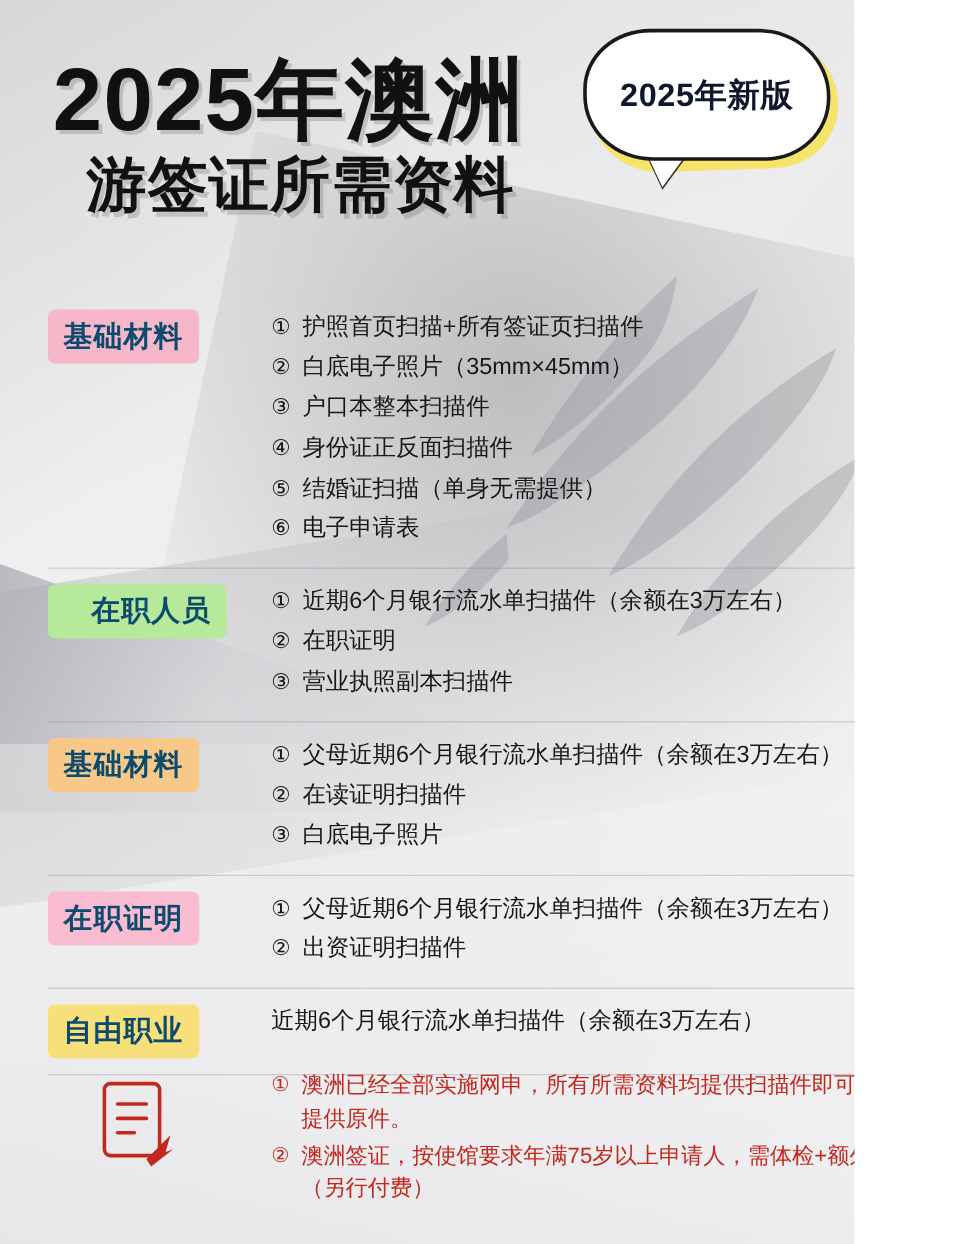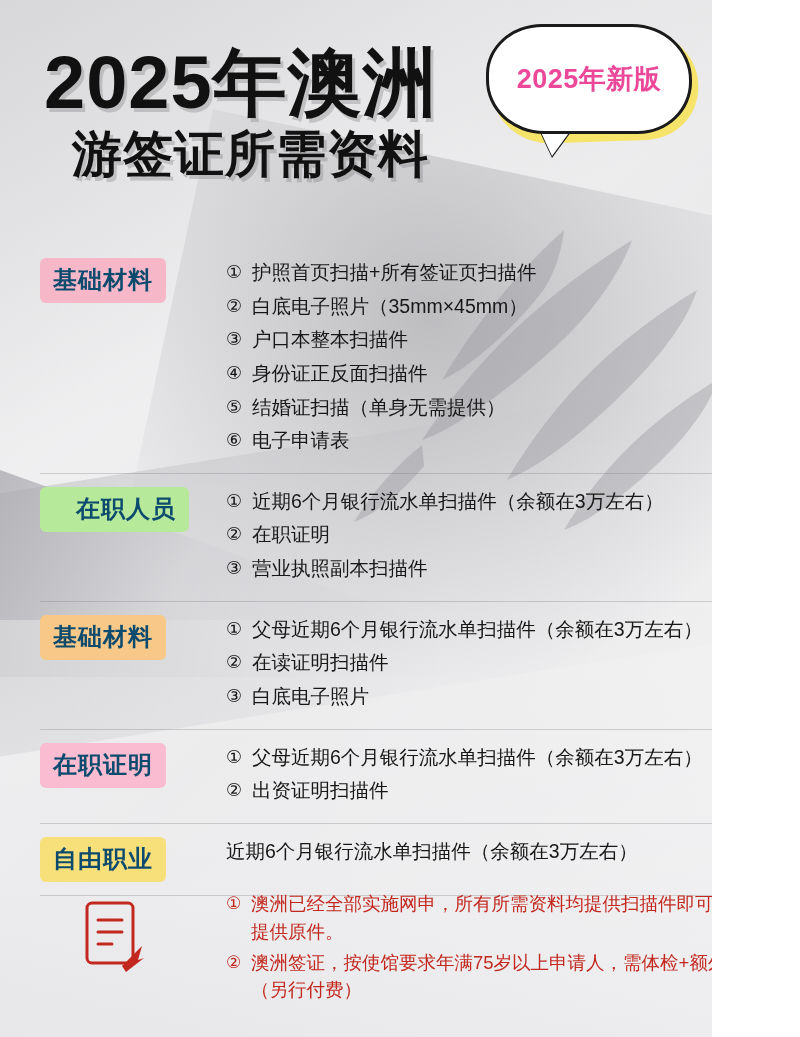--- a/index.html
+++ b/index.html
@@ -112,21 +112,21 @@
     background: #ffffff;
     border: 3px solid #1a1a1a;
     border-radius: 56px 60px 54px 58px / 50px 56px 52px 54px;
     display: flex;
     align-items: center;
     justify-content: center;
   }
   .badge .bubble-text {
     font-size: 27px;
     font-weight: bold;
-    color: #ec4899;
+    color: #0f172a;
     letter-spacing: 0.5px;
   }
   .badge .tail {
     position: absolute;
     left: 52px;
     bottom: -22px;
     width: 0; height: 0;
     border-left: 14px solid transparent;
     border-right: 22px solid transparent;
     border-top: 30px solid #ffffff;

